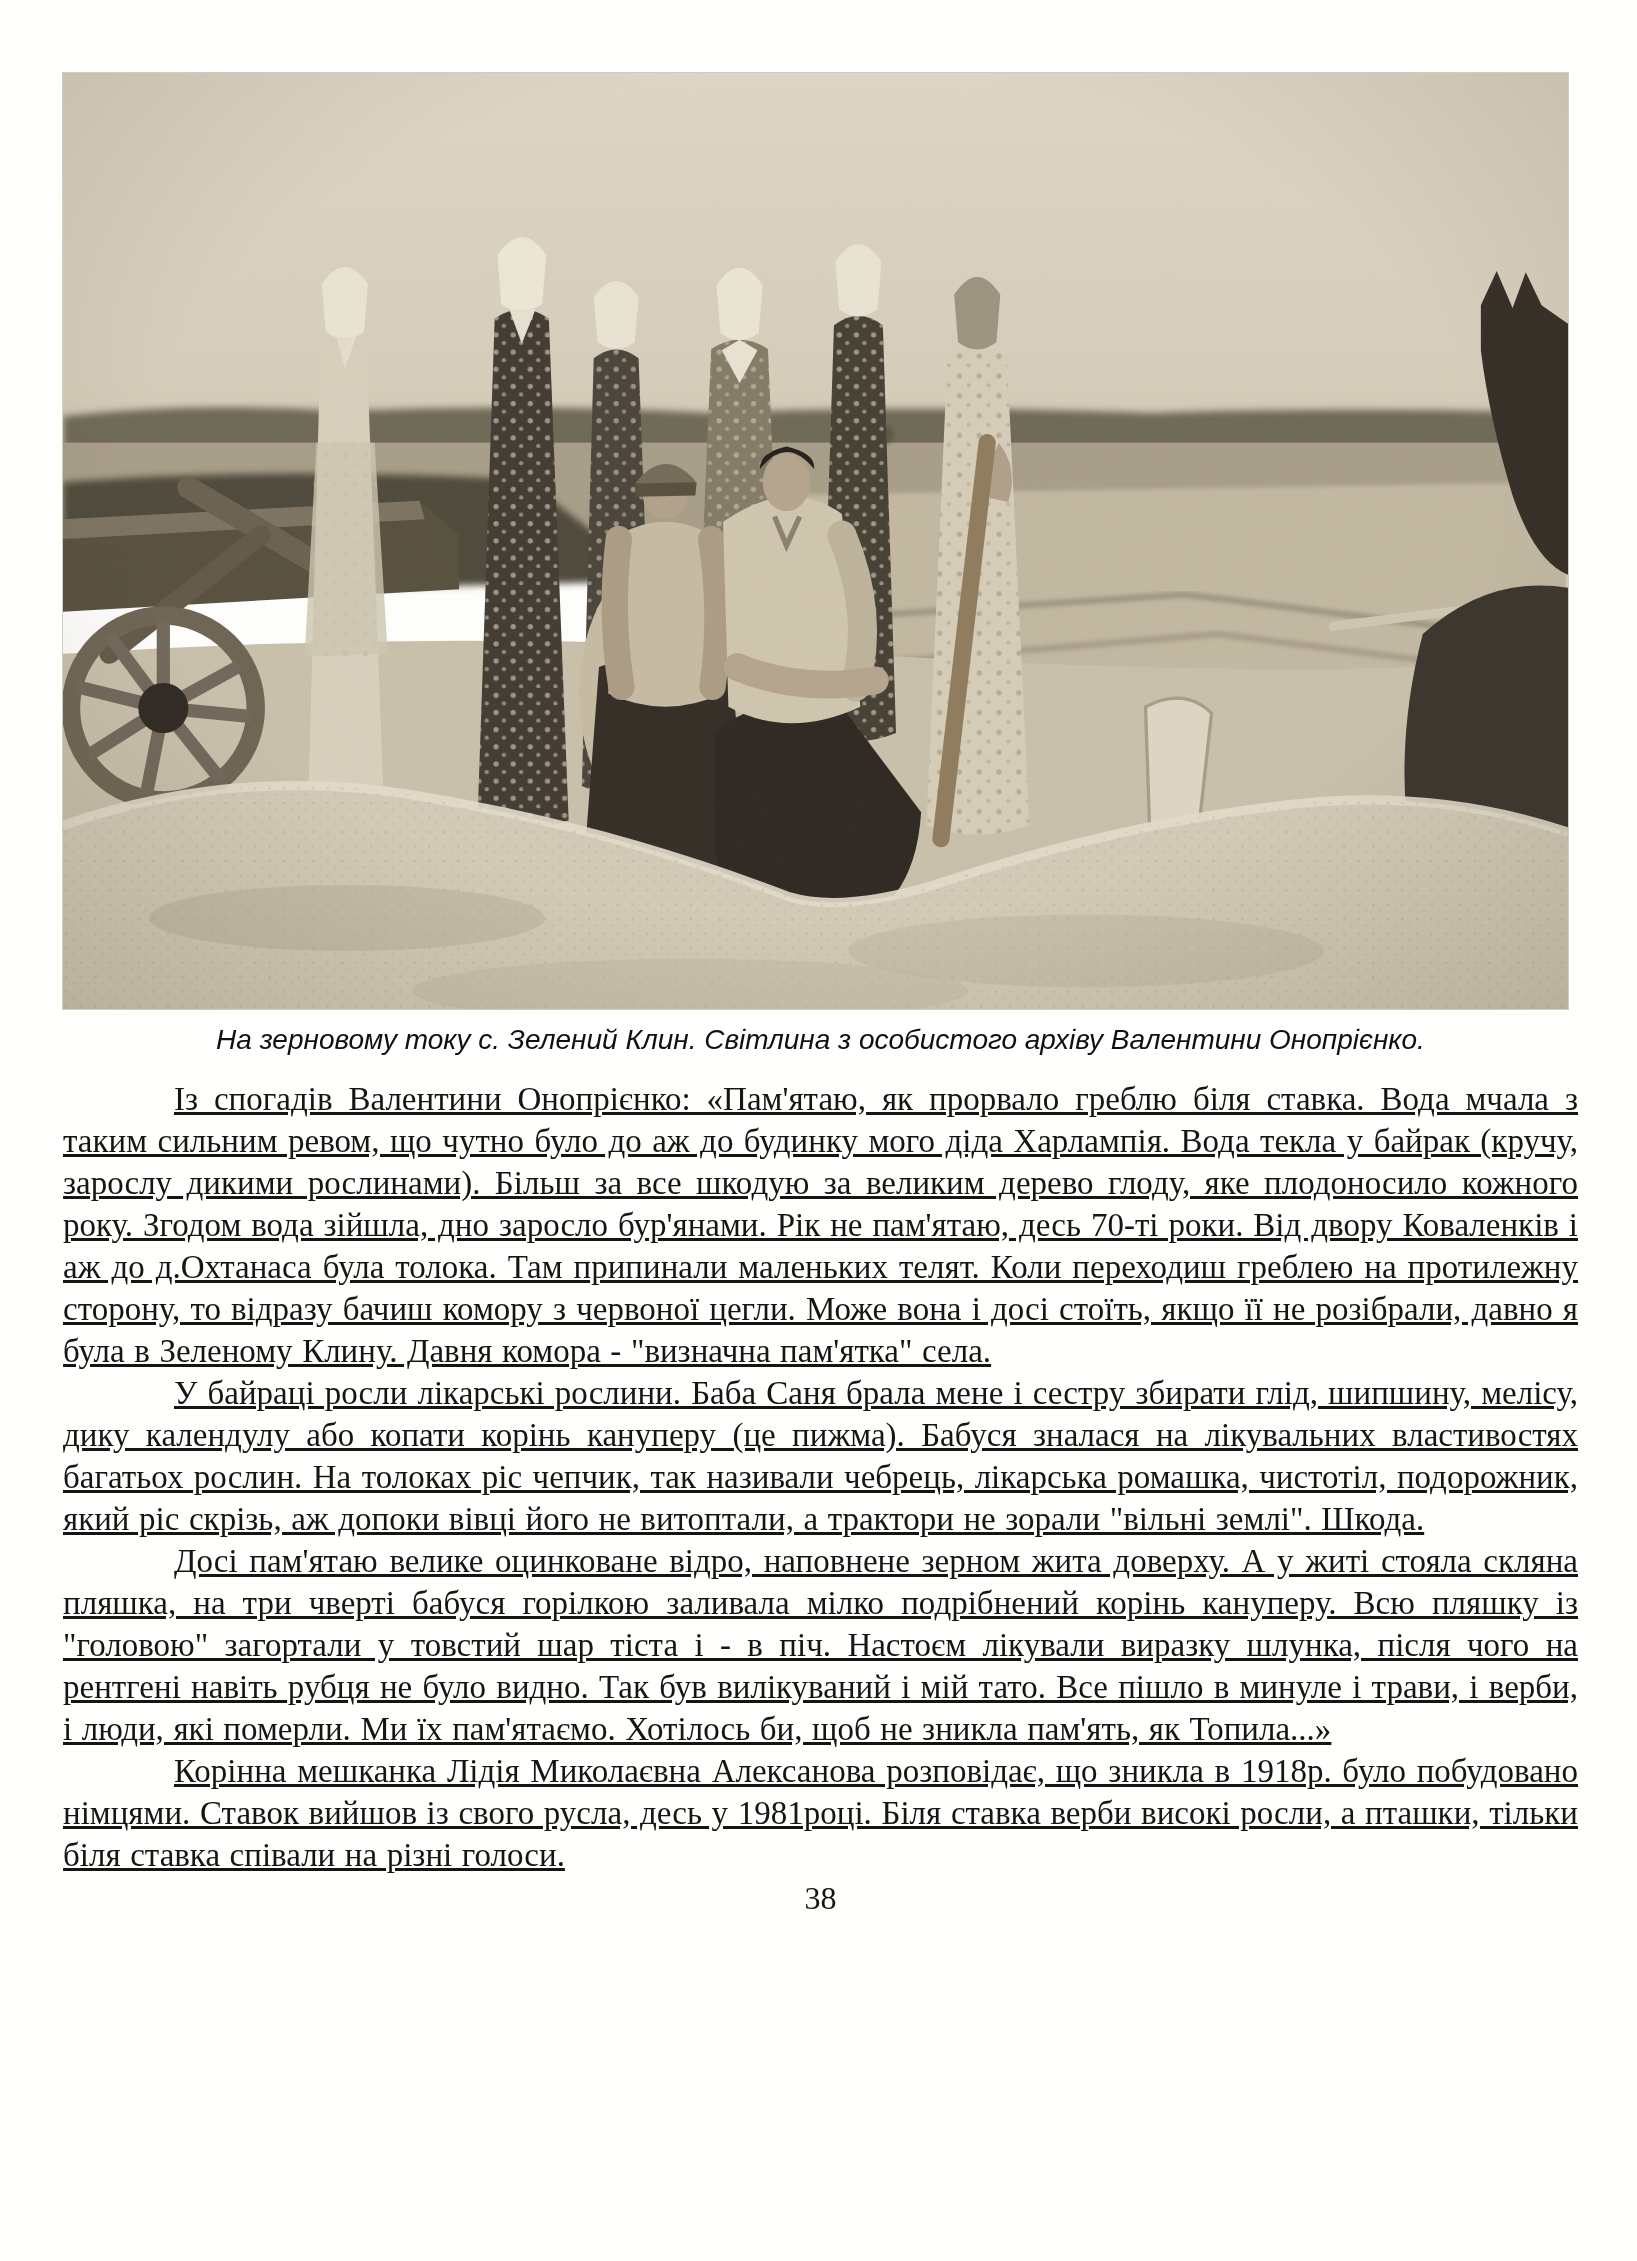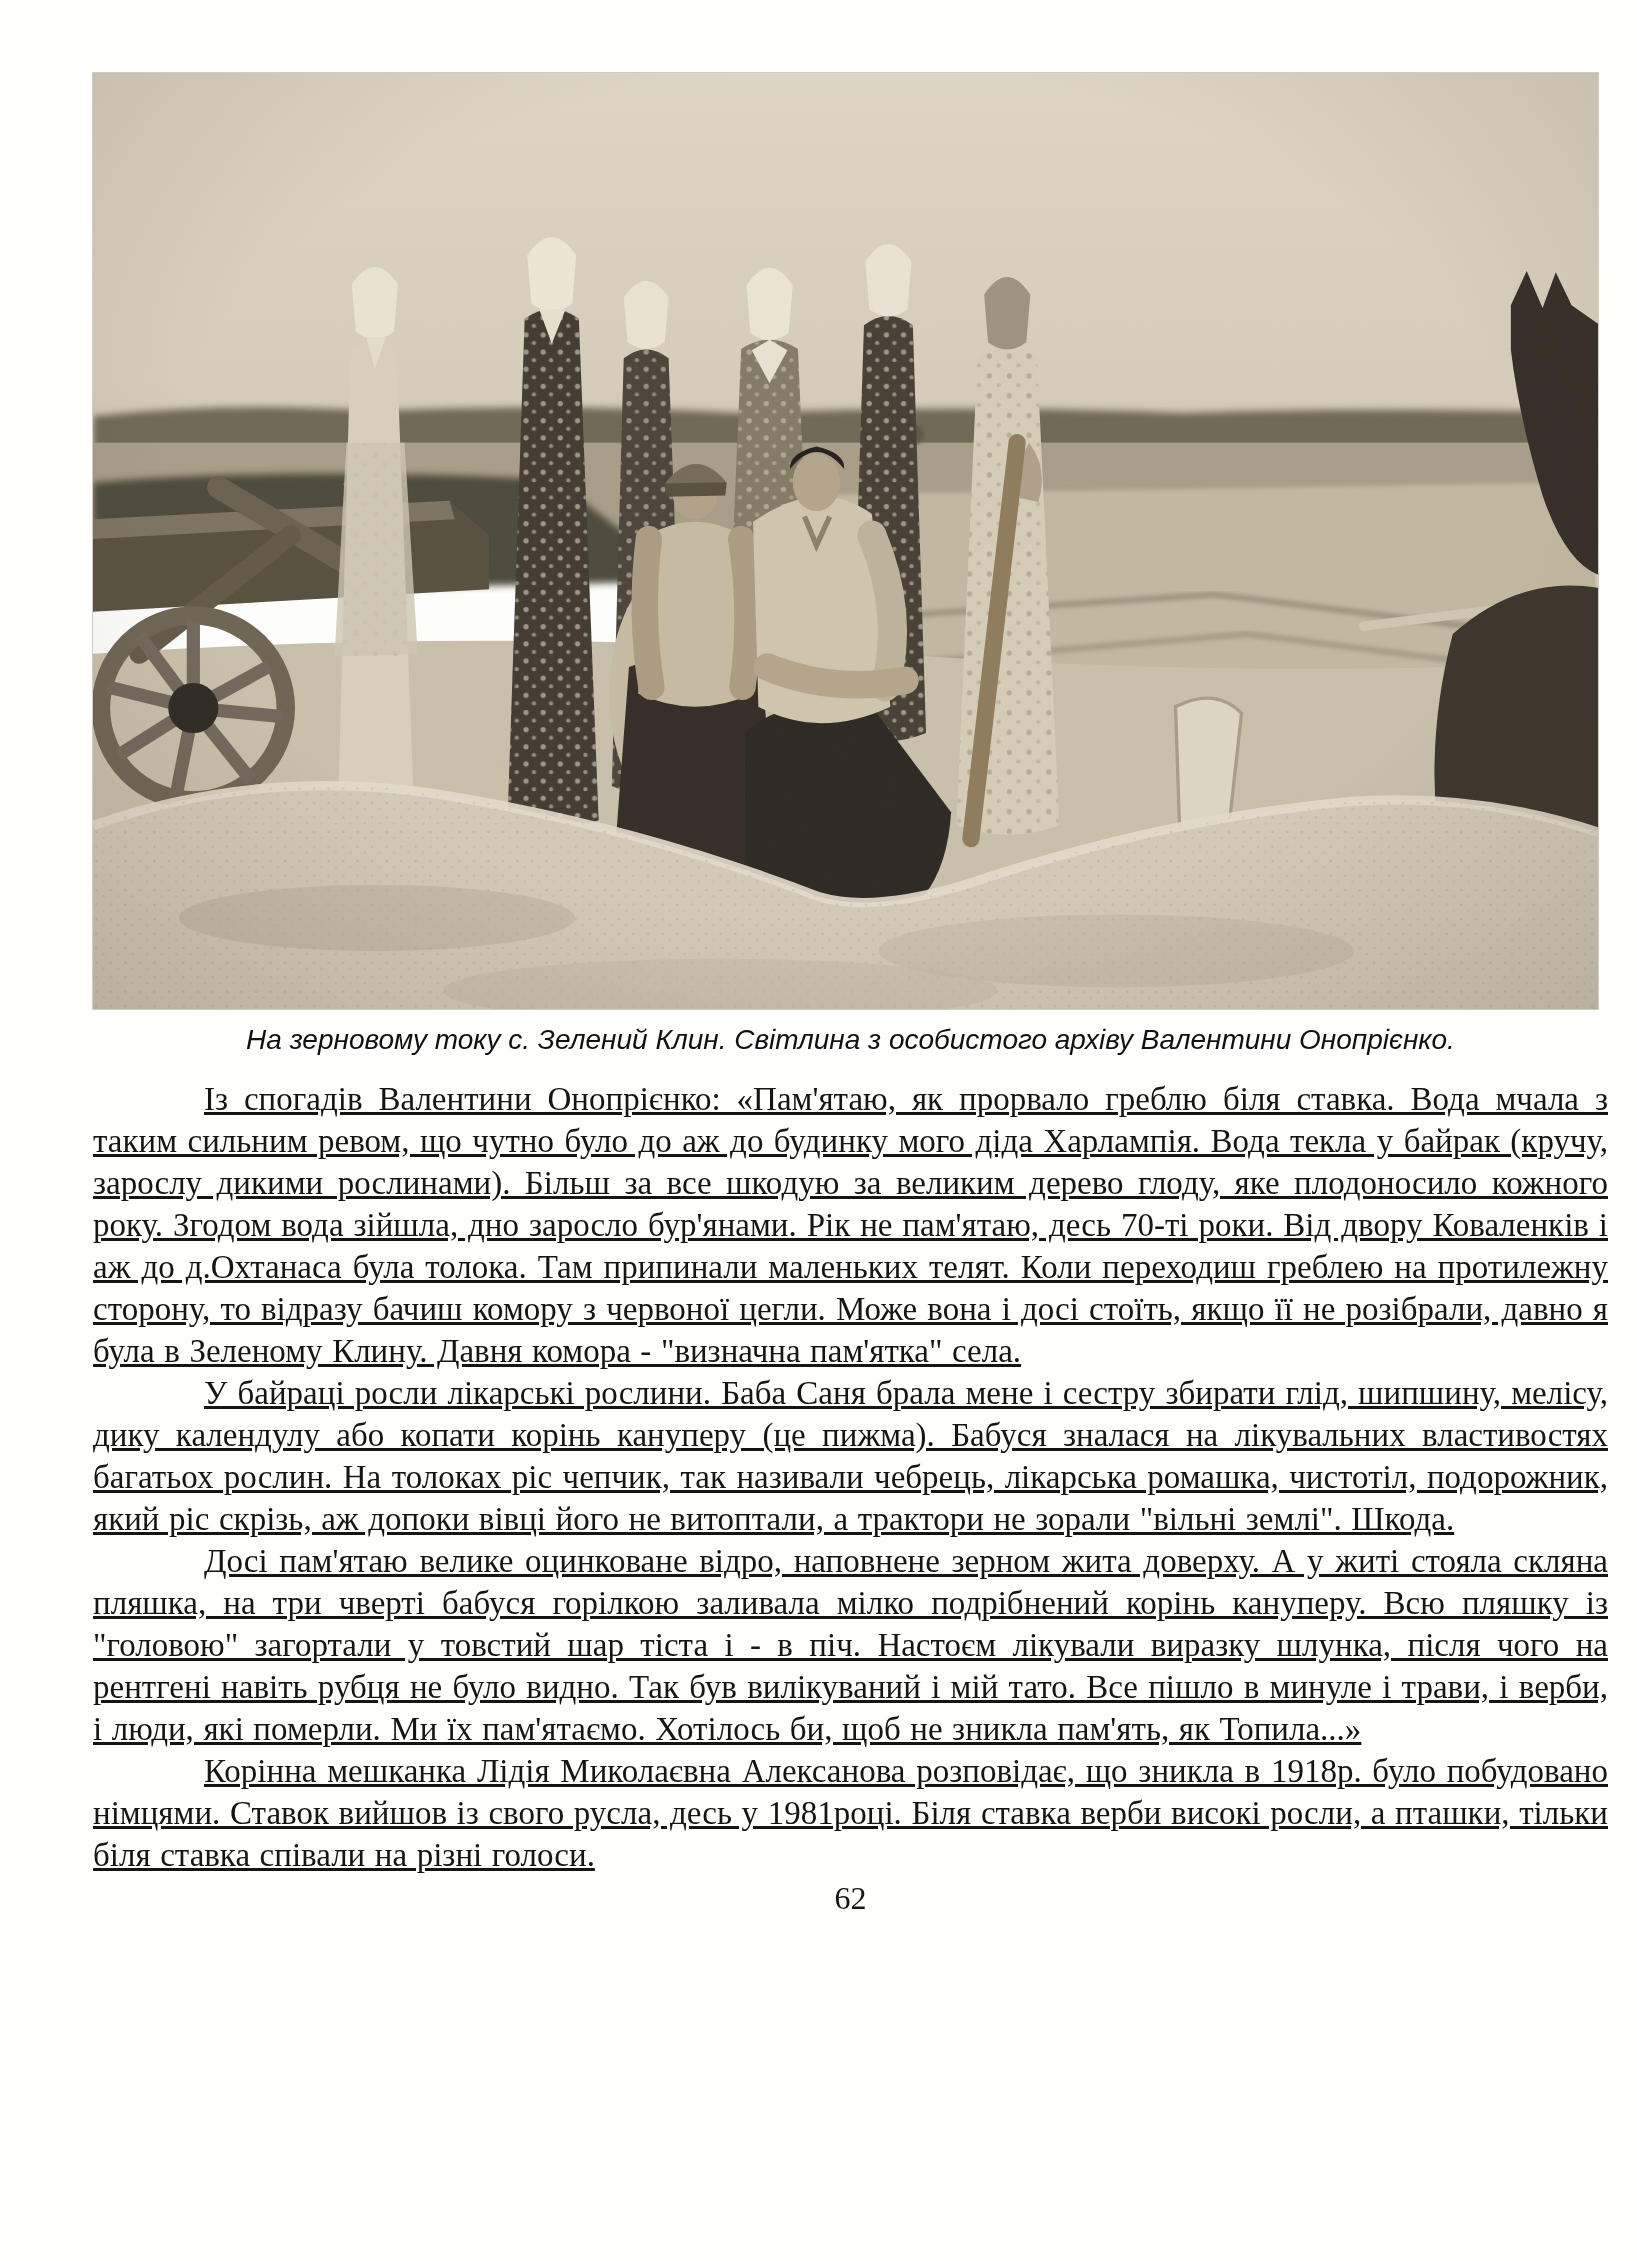--- a/index.html
+++ b/index.html
@@ -5,21 +5,21 @@
   html,body{margin:0;padding:0;background:#ffffff;}
   .page{
     position:relative;
     width:1637px;
     height:2261px;
     background:#fffffe;
     font-family:"Liberation Serif", serif;
     color:#161514;
     overflow:hidden;
   }
-  .content{ margin-left:93px; width:1515px; }
+  .content{ margin-left:63px; width:1515px; }
   figure.photo{
     margin:73px 0 0 0;
     width:1505px;
     height:936px;
     padding:0;
     position:relative;
     outline:0.7px solid rgba(120,110,90,.35);
   }
   figure.photo svg{display:block;width:100%;height:100%;}
   .caption{
@@ -238,17 +238,17 @@
 
     <div class="caption">На зерновому току с. Зелений Клин. Світлина з особистого архіву Валентини Онопрієнко.</div>
 
     <div class="article">
       <p>Із спогадів Валентини Онопрієнко: «Пам'ятаю, як прорвало греблю біля ставка. Вода мчала з таким сильним ревом, що чутно було до аж до будинку мого діда Харлампія. Вода текла у байрак (кручу, зарослу дикими рослинами). Більш за все шкодую за великим дерево глоду, яке плодоносило кожного року. Згодом вода зійшла, дно заросло бур'янами. Рік не пам'ятаю, десь 70-ті роки. Від двору Коваленків і аж до д.Охтанаса була толока. Там припинали маленьких телят. Коли переходиш греблею на протилежну сторону, то відразу бачиш комору з червоної цегли. Може вона і досі стоїть, якщо її не розібрали, давно я була в Зеленому Клину. Давня комора - "визначна пам'ятка" села.</p>
       <p>У байраці росли лікарські рослини. Баба Саня брала мене і сестру збирати глід, шипшину, мелісу, дику календулу або копати корінь кануперу (це пижма). Бабуся зналася на лікувальних властивостях багатьох рослин. На толоках ріс чепчик, так називали чебрець, лікарська ромашка, чистотіл, подорожник, який ріс скрізь, аж допоки вівці його не витоптали, а трактори не зорали "вільні землі". Шкода.</p>
       <p>Досі пам'ятаю велике оцинковане відро, наповнене зерном жита доверху. А у житі стояла скляна пляшка, на три чверті бабуся горілкою заливала мілко подрібнений корінь кануперу. Всю пляшку із "головою" загортали у товстий шар тіста і - в піч. Настоєм лікували виразку шлунка, після чого на рентгені навіть рубця не було видно. Так був вилікуваний і мій тато. Все пішло в минуле і трави, і верби, і люди, які померли. Ми їх пам'ятаємо. Хотілось би, щоб не зникла пам'ять, як Топила...»</p>
       <p>Корінна мешканка Лідія Миколаєвна Алексанова розповідає, що зникла в 1918р. було побудовано німцями. Ставок вийшов із свого русла, десь у 1981році. Біля ставка верби високі росли, а пташки,  тільки біля ставка співали на різні голоси.</p>
     </div>
 
-    <div class="page-number">62</div>
+    <div class="page-number">38</div>
 
   </div>
 </div>
 
 
 </body></html>

